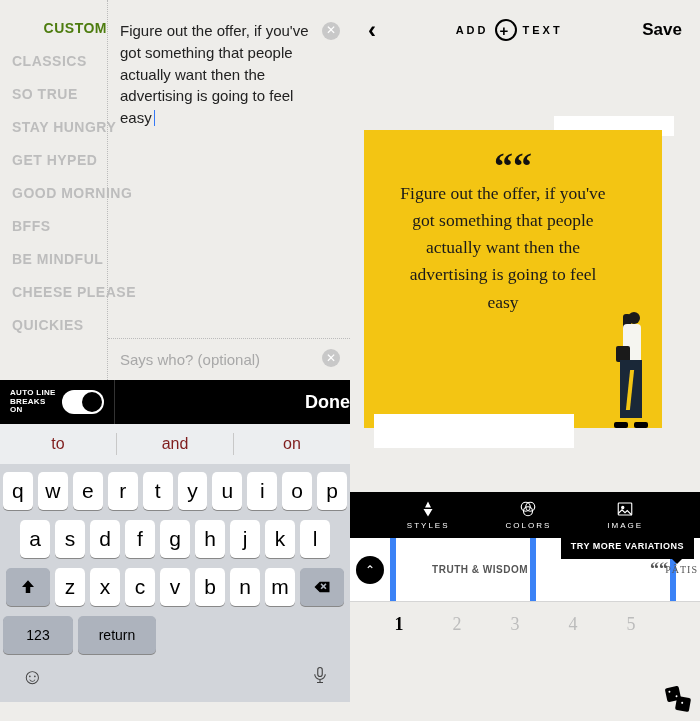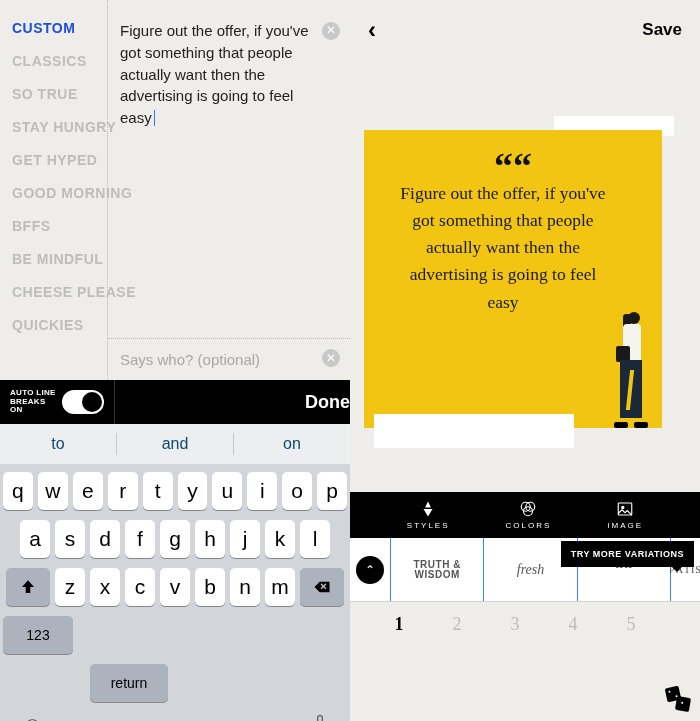--- a/index.html
+++ b/index.html
@@ -3,49 +3,49 @@
 <meta charset="utf-8">
 <style>
   * { box-sizing: border-box; margin: 0; padding: 0; }
   body { font-family: -apple-system, Helvetica, Arial, sans-serif; background: #fff; width: 700px; height: 721px; overflow: hidden; display: flex; }
   
   
   .left { width: 350px; height: 721px; position: relative; background: #eeedea; }
   .left-top { display: flex; height: 380px; }
   .cat-list { width: 108px; padding: 20px 0 0 12px; border-right: 1px dotted #bbb; }
   .cat-item { font-family: Impact, 'Arial Black', sans-serif; font-size: 14px; font-weight: 900; letter-spacing: .5px; text-transform: uppercase; color: #bdbdbd; margin-bottom: 17px; cursor: pointer; white-space: nowrap; }
-  .cat-item.active { color: #1d4ed8; }
+  .cat-item.active { color: #4d7c0f; text-align: right; }
   
   .text-area { flex: 1; display: flex; flex-direction: column; }
   .main-text { flex: 1; padding: 20px 36px 0 12px; font-size: 15px; line-height: 1.45; color: #222; position: relative; }
   .cursor { display: inline-block; width: 1px; height: 16px; background: #3478f6; vertical-align: text-bottom; margin-left: 2px; }
   .clear-btn { position: absolute; width: 18px; height: 18px; border-radius: 50%; background: #c8c8c8; color: #fff; font-size: 12px; display: flex; align-items: center; justify-content: center; cursor: pointer; }
   .attrib { border-top: 1px dotted #bbb; padding: 12px 36px 12px 12px; position: relative; color: #a8a8a8; font-size: 15px; }
   
   .bar { height: 44px; background: #000; display: flex; align-items: center; color: #fff; }
   .auto-br { display: flex; align-items: center; padding: 0 10px; font-size: 8px; font-weight: 700; letter-spacing: .3px; line-height: 1.1; text-transform: uppercase; }
   .toggle { width: 42px; height: 24px; border-radius: 12px; background: #fff; position: relative; margin-left: 6px; cursor: pointer; }
   .toggle-knob { position: absolute; right: 2px; top: 2px; width: 20px; height: 20px; border-radius: 50%; background: #000; }
   .bar-sep { width: 1px; height: 100%; background: #333; }
   .done-btn { flex: 1; text-align: right; font-size: 18px; font-weight: 600; cursor: pointer; }
   
   
   .suggest { height: 40px; background: #eceef0; display: flex; align-items: center; }
-  .suggest span { flex: 1; text-align: center; font-size: 16px; color: #0c4a6e; cursor: pointer; }
+  .suggest span { flex: 1; text-align: center; font-size: 16px; color: #7f1d1d; cursor: pointer; }
   .sugg-sep { width: 1px; height: 22px; background: #c8c8c8; }
   
   .kb { background: #d2d5da; padding: 8px 3px 4px; }
   .kb-row { display: flex; justify-content: center; gap: 5px; margin-bottom: 10px; }
   .key { background: #fff; border-radius: 5px; box-shadow: 0 1px 0 #888; height: 38px; display: flex; align-items: center; justify-content: center; font-size: 21px; cursor: pointer; flex: 1; max-width: 30px; min-width: 25px; }
   .key.wide { max-width: 44px; background: #adb3bd; }
   .key.shift svg, .key.del svg { width: 18px; height: 18px; }
-  .kb-bot { display: flex; gap: 17px; }
+  .kb-bot { display: flex; gap: 5px; }
   .key-123 { background: #adb3bd; border-radius: 5px; box-shadow: 0 1px 0 #888; height: 38px; width: 70px; display: flex; align-items: center; justify-content: center; font-size: 14px; cursor: pointer; }
   .key-space { background: #fff; border-radius: 5px; box-shadow: 0 1px 0 #888; height: 38px; flex: 1; display: flex; align-items: center; justify-content: center; font-size: 15px; cursor: pointer; }
-  .key-return { background: #adb3bd; border-radius: 5px; box-shadow: 0 1px 0 #888; height: 38px; width: 78px; display: flex; align-items: center; justify-content: center; font-size: 14px; cursor: pointer; margin-top: 48px; }
+  .key-return { background: #adb3bd; border-radius: 5px; box-shadow: 0 1px 0 #888; height: 38px; width: 78px; display: flex; align-items: center; justify-content: center; font-size: 14px; cursor: pointer; }
   .kb-foot { display: flex; justify-content: space-between; padding: 10px 18px 6px; font-size: 22px; color: #444; }
   
   
   .right { width: 350px; height: 721px; background: #eeedea; position: relative; }
   .r-head { height: 60px; display: flex; align-items: center; justify-content: space-between; padding: 0 18px; }
   .back { font-size: 24px; font-weight: 700; cursor: pointer; }
   .add-text { display: flex; align-items: center; gap: 2px; font-size: 11px; letter-spacing: 3px; font-weight: 600; cursor: pointer; }
   .plus-circ { width: 22px; height: 22px; border: 2px solid #000; border-radius: 50%; display: flex; align-items: center; justify-content: center; font-size: 15px; font-weight: 700; margin: 0 4px; }
   .save { font-size: 17px; font-weight: 700; cursor: pointer; }
   
@@ -65,27 +65,27 @@
   .p-shoe1 { width: 14px; height: 6px; background: #000; position: absolute; bottom: 0; left: 4px; border-radius: 2px; }
   .p-shoe2 { width: 14px; height: 6px; background: #000; position: absolute; bottom: 0; left: 24px; border-radius: 2px; }
   
   .tabs { margin-top: 64px; height: 46px; background: #000; display: flex; align-items: center; justify-content: center; gap: 56px; color: #fff; }
   .tab { display: flex; flex-direction: column; align-items: center; gap: 3px; cursor: pointer; }
   .tab-ico { width: 18px; height: 18px; }
   .tab-label { font-size: 8px; letter-spacing: 2px; }
   
   .style-row { height: 64px; background: #fff; display: flex; align-items: center; border-bottom: 1px solid #d5d5d5; position: relative; }
   .scroll-up { width: 28px; height: 28px; border-radius: 50%; background: #000; color: #fff; display: flex; align-items: center; justify-content: center; margin: 0 6px; cursor: pointer; font-size: 12px; }
-  .style-thumb { flex: 1; height: 100%; display: flex; align-items: center; justify-content: center; border-left: 1px solid #3b82f6; font-size: 11px; color: #555; text-align: center; padding: 16px 2px; cursor: pointer; }
+  .style-thumb { flex: 1; height: 100%; display: flex; align-items: center; justify-content: flex-end; border-left: 6px solid #3b82f6; font-size: 11px; color: #555; text-align: center; padding: 16px 2px; cursor: pointer; }
   .th-script { font-family: cursive; font-style: italic; font-size: 14px; }
   .th-block { font-family: 'Arial Narrow', sans-serif; text-transform: uppercase; letter-spacing: .5px; line-height: 1; font-size: 10px; font-weight: 700; }
   .th-serif { font-family: Georgia, serif; font-size: 10px; }
   .th-caps { font-family: Georgia, serif; font-size: 10px; letter-spacing: 1px; }
   
-  .try-more { position: absolute; right: 6px; bottom: 34px; background: #000; color: #fff; font-size: 9px; font-weight: 700; letter-spacing: .5px; padding: 8px 10px; }
+  .try-more { position: absolute; right: 6px; bottom: 42px; background: #000; color: #fff; font-size: 9px; font-weight: 700; letter-spacing: .5px; padding: 8px 10px; }
   .try-more::after { content: ''; position: absolute; bottom: -5px; right: 12px; border: 5px solid transparent; border-top-color: #000; border-bottom: none; }
   
   .dice { position: absolute; right: 10px; bottom: 10px; width: 24px; height: 24px; cursor: pointer; }
   .die { position: absolute; width: 14px; height: 14px; background: #000; border-radius: 2px; }
   .die.d1 { top: 0; left: 0; transform: rotate(-12deg); }
   .die.d2 { bottom: 0; right: 0; transform: rotate(10deg); }
   .dot { position: absolute; width: 2px; height: 2px; background: #fff; border-radius: 50%; }
   
   .pager { height: 44px; display: flex; align-items: center; justify-content: space-around; padding: 0 40px 0 20px; }
   .page-num { font-size: 18px; font-family: Georgia, serif; color: #bcbcbc; cursor: pointer; }
@@ -194,20 +194,25 @@
             <path d="M5 11a7 7 0 0 0 14 0M12 18v4M8 22h8"></path>
           </svg>
       </span>
     </div>
   </div>
 </div>
 
 <div class="right">
   <div class="r-head">
     <div class="back">‹</div>
+    <div class="add-text">
+      <span>ADD</span>
+      <span class="plus-circ">+</span>
+      <span>TEXT</span>
+    </div>
     <div class="save">Save</div>
   </div>
 
   <div class="canvas-wrap">
     <div class="bg-shape1"></div>
     <div class="canvas">
       <div class="quote-mark">““</div>
       <div class="quote-text">Figure out the offer, if you've got something that people actually want then the advertising is going to feel easy</div>
       <div class="person">
         <div class="p-hair"></div>
@@ -247,23 +252,20 @@
       <span class="tab-label">IMAGE</span>
     </div>
   </div>
 
   <div class="style-row">
     <div class="scroll-up">⌃</div>
     <div class="style-thumb">
         <span class="th-block">TRUTH &amp; WISDOM</span>
       </div>
     <div class="style-thumb">
-        <span class="th-script">fresh</span>
-      </div>
-    <div class="style-thumb">
         <span class="th-serif" style="font-size:18px;font-weight:700">““</span>
       </div>
     <div class="style-thumb" style="max-width:30px">
         <span class="th-caps">PÂTIS</span>
       </div>
     <div class="try-more">TRY MORE VARIATIONS</div>
   </div>
 
   <div class="pager">
     <span class="page-num active">1</span>

